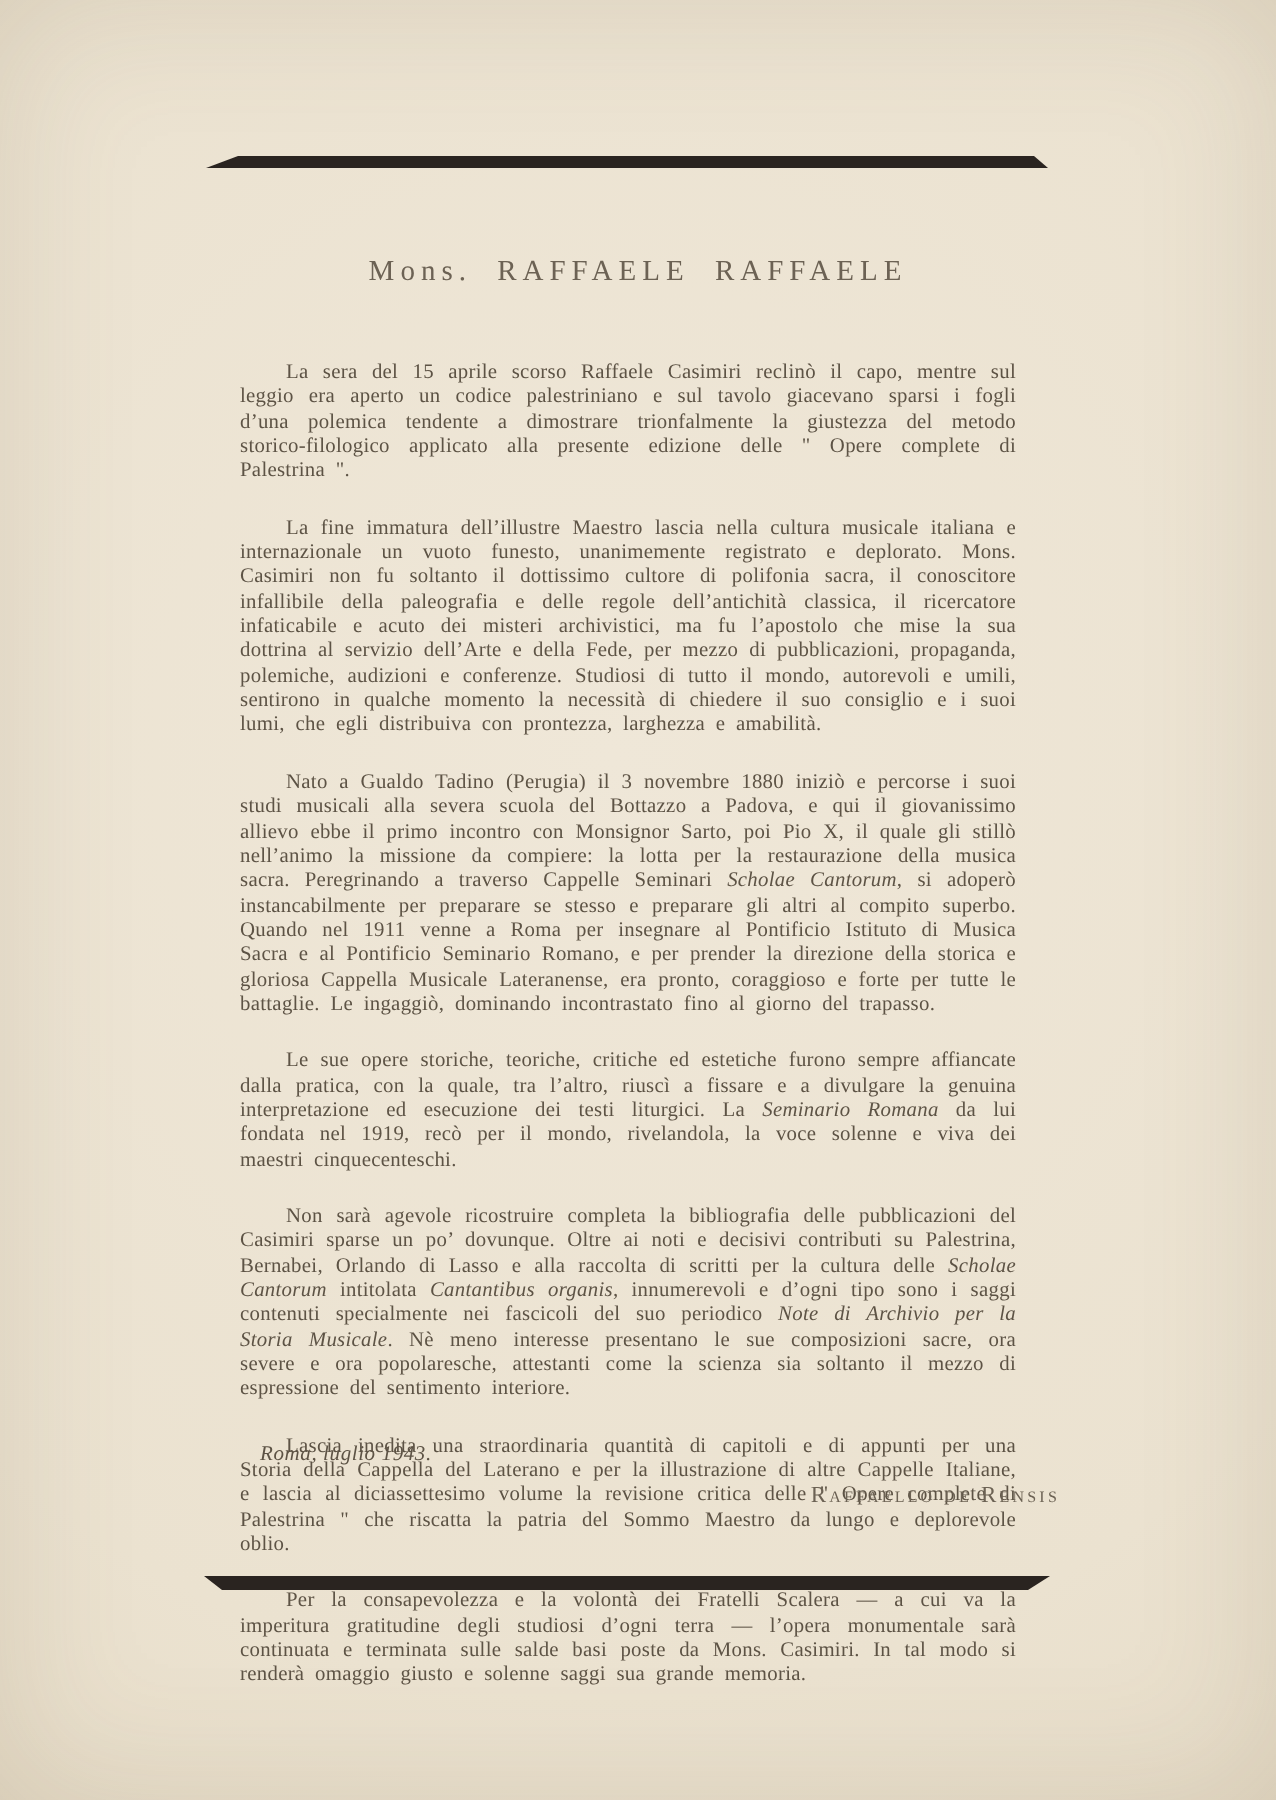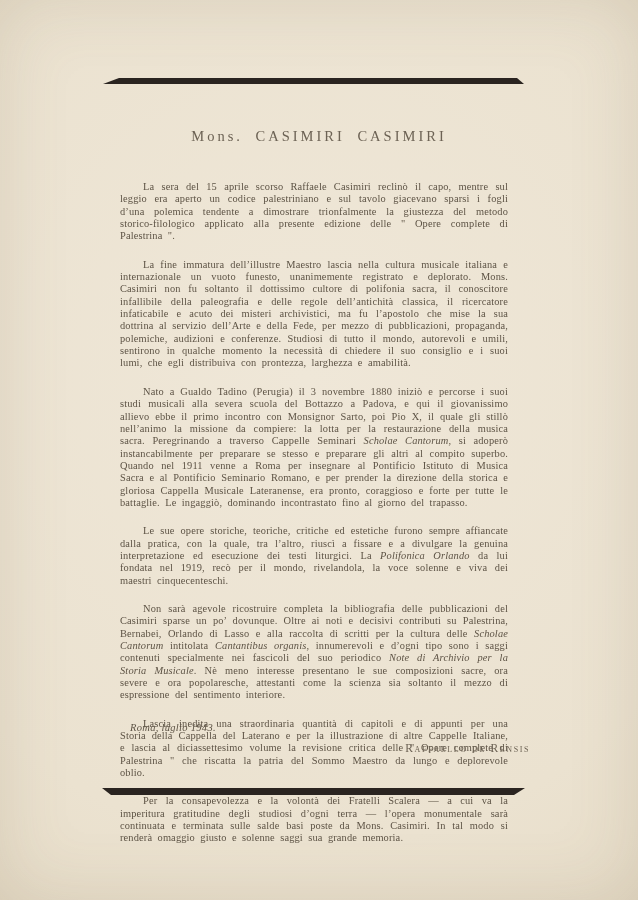--- a/index.html
+++ b/index.html
@@ -76,27 +76,27 @@
     color: var(--title-ink, #6c6254);
   }
 </style>
 </head>
 <body>
 
 <div class="page">
 
   <div class="rule rule-top"></div>
 
-  <div class="title">Mons. CASIMIRI CASIMIRI</div>
+  <div class="title">Mons. RAFFAELE RAFFAELE</div>
 
   <div class="article-body">
       <p><span>La sera del 15 aprile scorso Raffaele Casimiri reclinò il capo, mentre sul leggio era aperto un codice palestriniano e sul tavolo giacevano sparsi i fogli d’una polemica tendente a dimostrare trionfalmente la giustezza del metodo storico-filologico applicato alla presente edizione delle " Opere complete di Palestrina ".</span></p>
       <p><span>La fine immatura dell’illustre Maestro lascia nella cultura musicale italiana e internazionale un vuoto funesto, unanimemente registrato e deplorato. Mons. Casimiri non fu soltanto il dottissimo cultore di polifonia sacra, il conoscitore infallibile della paleografia e delle regole dell’antichità classica, il ricercatore infaticabile e acuto dei misteri archivistici, ma fu l’apostolo che mise la sua dottrina al servizio dell’Arte e della Fede, per mezzo di pubblicazioni, propaganda, polemiche, audizioni e conferenze. Studiosi di tutto il mondo, autorevoli e umili, sentirono in qualche momento la necessità di chiedere il suo consiglio e i suoi lumi, che egli distribuiva con prontezza, larghezza e amabilità.</span></p>
       <p><span>Nato a Gualdo Tadino (Perugia) il 3 novembre 1880 iniziò e percorse i suoi studi musicali alla severa scuola del Bottazzo a Padova, e qui il giovanissimo allievo ebbe il primo incontro con Monsignor Sarto, poi Pio X, il quale gli stillò nell’animo la missione da compiere: la lotta per la restaurazione della musica sacra. Peregrinando a traverso Cappelle Seminari </span><i>Scholae Cantorum</i><span>, si adoperò instancabilmente per preparare se stesso e preparare gli altri al compito superbo. Quando nel 1911 venne a Roma per insegnare al Pontificio Istituto di Musica Sacra e al Pontificio Seminario Romano, e per prender la direzione della storica e gloriosa Cappella Musicale Lateranense, era pronto, coraggioso e forte per tutte le battaglie. Le ingaggiò, dominando incontrastato fino al giorno del trapasso.</span></p>
-      <p><span>Le sue opere storiche, teoriche, critiche ed estetiche furono sempre affiancate dalla pratica, con la quale, tra l’altro, riuscì a fissare e a divulgare la genuina interpretazione ed esecuzione dei testi liturgici. La </span><i>Polifonica Orlando</i><span> da lui fondata nel 1919, recò per il mondo, rivelandola, la voce solenne e viva dei maestri cinquecenteschi.</span></p>
+      <p><span>Le sue opere storiche, teoriche, critiche ed estetiche furono sempre affiancate dalla pratica, con la quale, tra l’altro, riuscì a fissare e a divulgare la genuina interpretazione ed esecuzione dei testi liturgici. La </span><i>Seminario Romana</i><span> da lui fondata nel 1919, recò per il mondo, rivelandola, la voce solenne e viva dei maestri cinquecenteschi.</span></p>
       <p><span>Non sarà agevole ricostruire completa la bibliografia delle pubblicazioni del Casimiri sparse un po’ dovunque. Oltre ai noti e decisivi contributi su Palestrina, Bernabei, Orlando di Lasso e alla raccolta di scritti per la cultura delle </span><i>Scholae Cantorum</i><span> intitolata </span><i>Cantantibus organis</i><span>, innumerevoli e d’ogni tipo sono i saggi contenuti specialmente nei fascicoli del suo periodico </span><i>Note di Archivio per la Storia Musicale</i><span>. Nè meno interesse presentano le sue composizioni sacre, ora severe e ora popolaresche, attestanti come la scienza sia soltanto il mezzo di espressione del sentimento interiore.</span></p>
       <p><span>Lascia inedita una straordinaria quantità di capitoli e di appunti per una Storia della Cappella del Laterano e per la illustrazione di altre Cappelle Italiane, e lascia al diciassettesimo volume la revisione critica delle " Opere complete di Palestrina " che riscatta la patria del Sommo Maestro da lungo e deplorevole oblio.</span></p>
       <p><span>Per la consapevolezza e la volontà dei Fratelli Scalera — a cui va la imperitura gratitudine degli studiosi d’ogni terra — l’opera monumentale sarà continuata e terminata sulle salde basi poste da Mons. Casimiri. In tal modo si renderà omaggio giusto e solenne saggi sua grande memoria.</span></p>
     </div>
 
   <div class="dateline">Roma, luglio 1943.</div>
 
   <div class="signature">Raffaello de Rensis</div>
 
   <div class="rule rule-bottom"></div>

